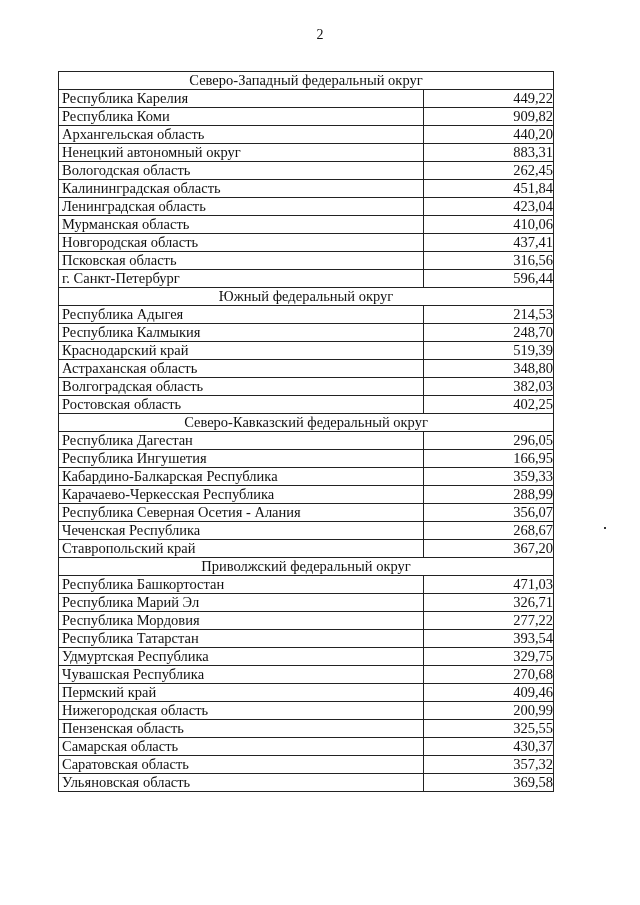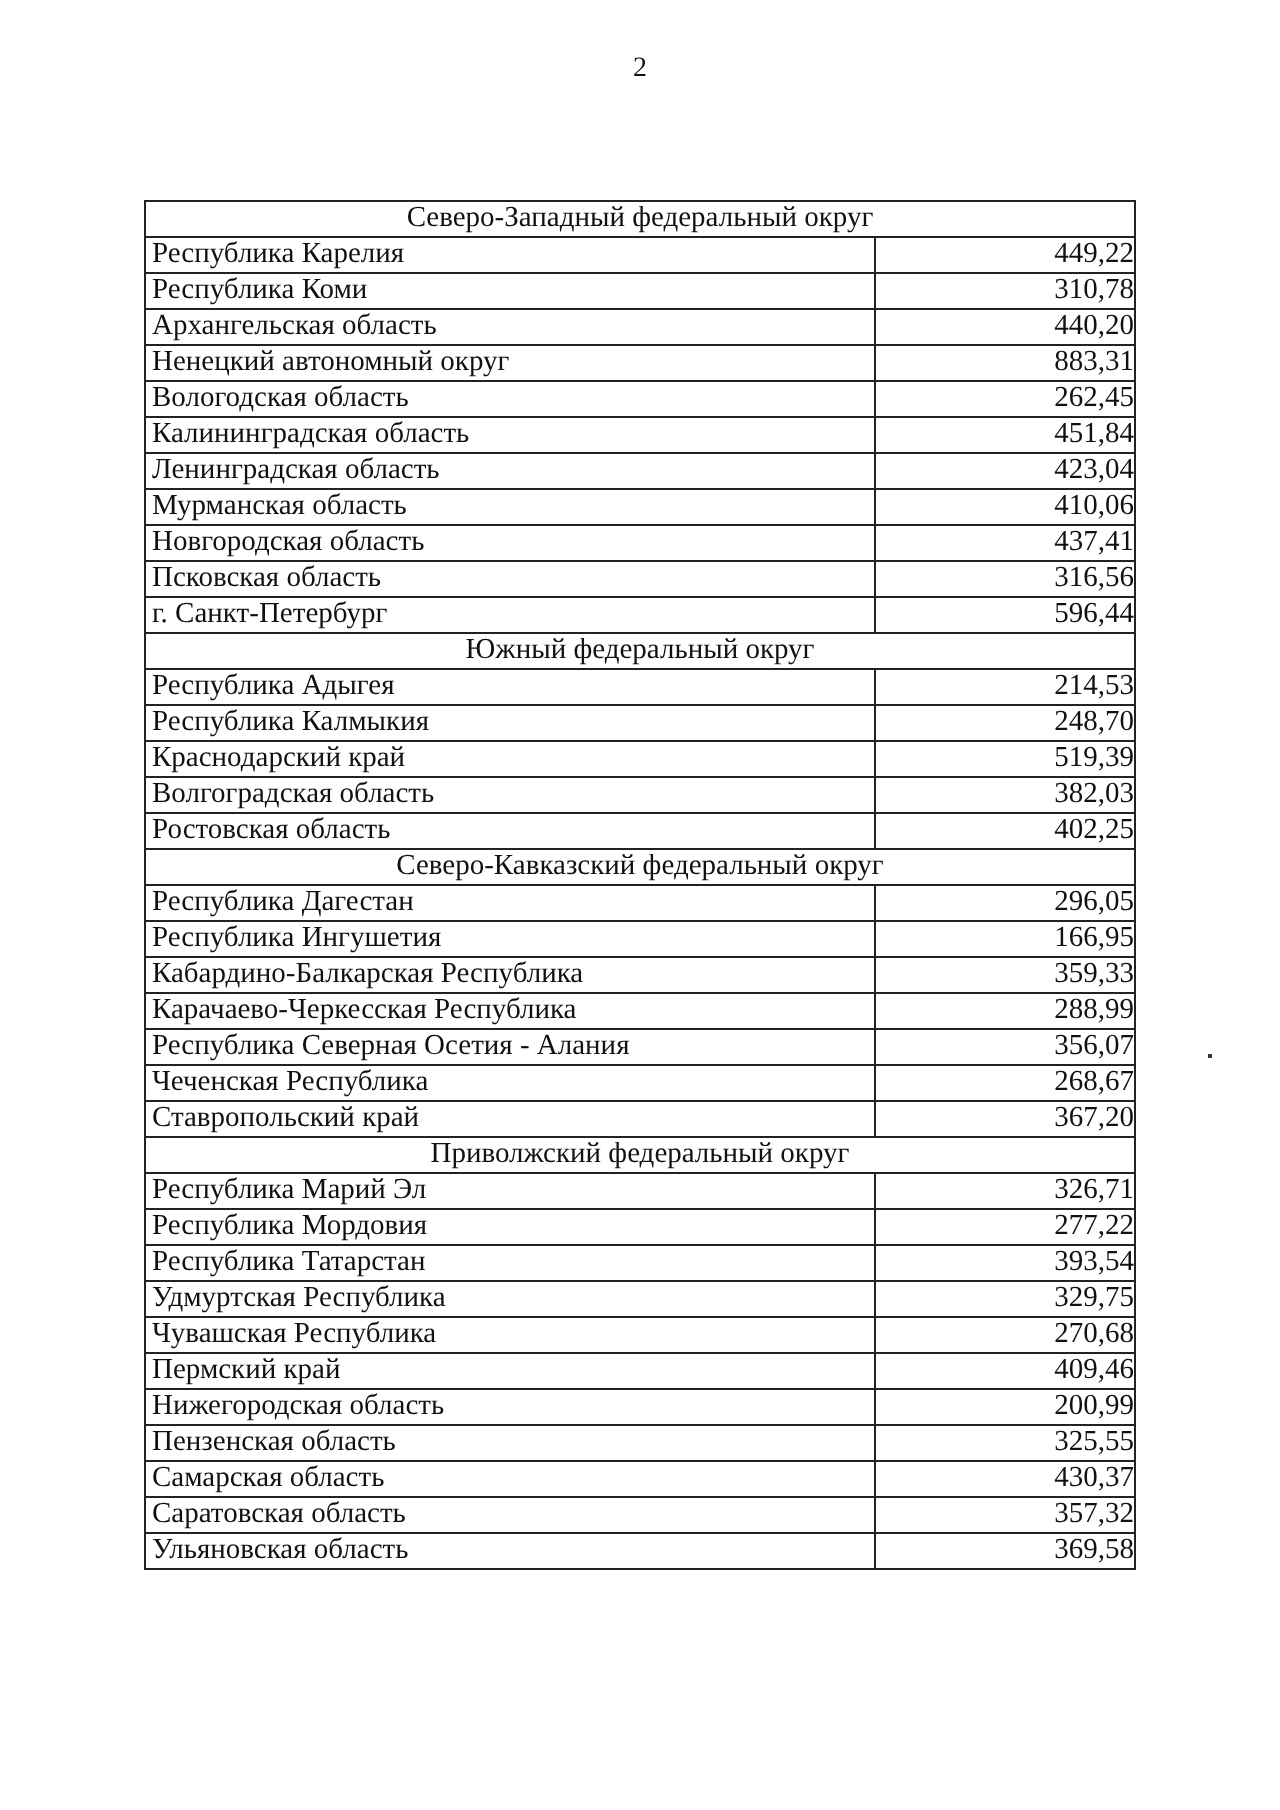--- a/index.html
+++ b/index.html
@@ -1,20 +1,20 @@
 <!DOCTYPE html>
 <html><head>
 <meta charset="utf-8">
 <style>
   html, body { margin:0; padding:0; background:#ffffff; }
   body { width:640px; height:905px; position:relative; overflow:hidden;
          font-family:"Liberation Serif", "DejaVu Serif", serif; color:#111; }
   .page-num { position:absolute; top:27px; left:0; width:640px; text-align:center; font-size:14px; }
   .stray-dot { position:absolute; left:604px; top:527px; width:2px; height:2px; background:#333; }
-  table { position:absolute; top:71px; left:72px; width:495px; border-collapse:collapse; table-layout:fixed;margin-top:29px; }
+  table { position:absolute; top:71px; left:58px; width:495px; border-collapse:collapse; table-layout:fixed; }
   col.c1 { width:365px; }
   col.c2 { width:130px; }
   td { border:1px solid #222; height:17px; padding:0 0 0 3px; font-size:14.5px; line-height:17px;
        white-space:nowrap; overflow:hidden; }
   td.val { text-align:right; padding:0; }
   td.district { text-align:center; padding:0; }
 </style>
 </head>
 <body>
 
@@ -29,21 +29,21 @@
   <tbody id="tbody">
       <tr>
         <td colspan="2" class="district">Северо-Западный федеральный округ</td>
       </tr>
       <tr>
         <td>Республика Карелия</td>
         <td class="val">449,22</td>
       </tr>
       <tr>
         <td>Республика  Коми</td>
-        <td class="val">310,78</td>
+        <td class="val">909,82</td>
       </tr>
       <tr>
         <td>Архангельская область</td>
         <td class="val">440,20</td>
       </tr>
       <tr>
         <td>Ненецкий автономный округ</td>
         <td class="val">883,31</td>
       </tr>
       <tr>
@@ -83,20 +83,24 @@
       </tr>
       <tr>
         <td>Республика Калмыкия</td>
         <td class="val">248,70</td>
       </tr>
       <tr>
         <td>Краснодарский край</td>
         <td class="val">519,39</td>
       </tr>
       <tr>
+        <td>Астраханская область</td>
+        <td class="val">348,80</td>
+      </tr>
+      <tr>
         <td>Волгоградская область</td>
         <td class="val">382,03</td>
       </tr>
       <tr>
         <td>Ростовская область</td>
         <td class="val">402,25</td>
       </tr>
       <tr>
         <td colspan="2" class="district">Северо-Кавказский федеральный округ</td>
       </tr>
@@ -123,20 +127,24 @@
       <tr>
         <td>Чеченская Республика</td>
         <td class="val">268,67</td>
       </tr>
       <tr>
         <td>Ставропольский край</td>
         <td class="val">367,20</td>
       </tr>
       <tr>
         <td colspan="2" class="district">Приволжский федеральный округ</td>
+      </tr>
+      <tr>
+        <td>Республика Башкортостан</td>
+        <td class="val">471,03</td>
       </tr>
       <tr>
         <td>Республика Марий Эл</td>
         <td class="val">326,71</td>
       </tr>
       <tr>
         <td>Республика Мордовия</td>
         <td class="val">277,22</td>
       </tr>
       <tr>

